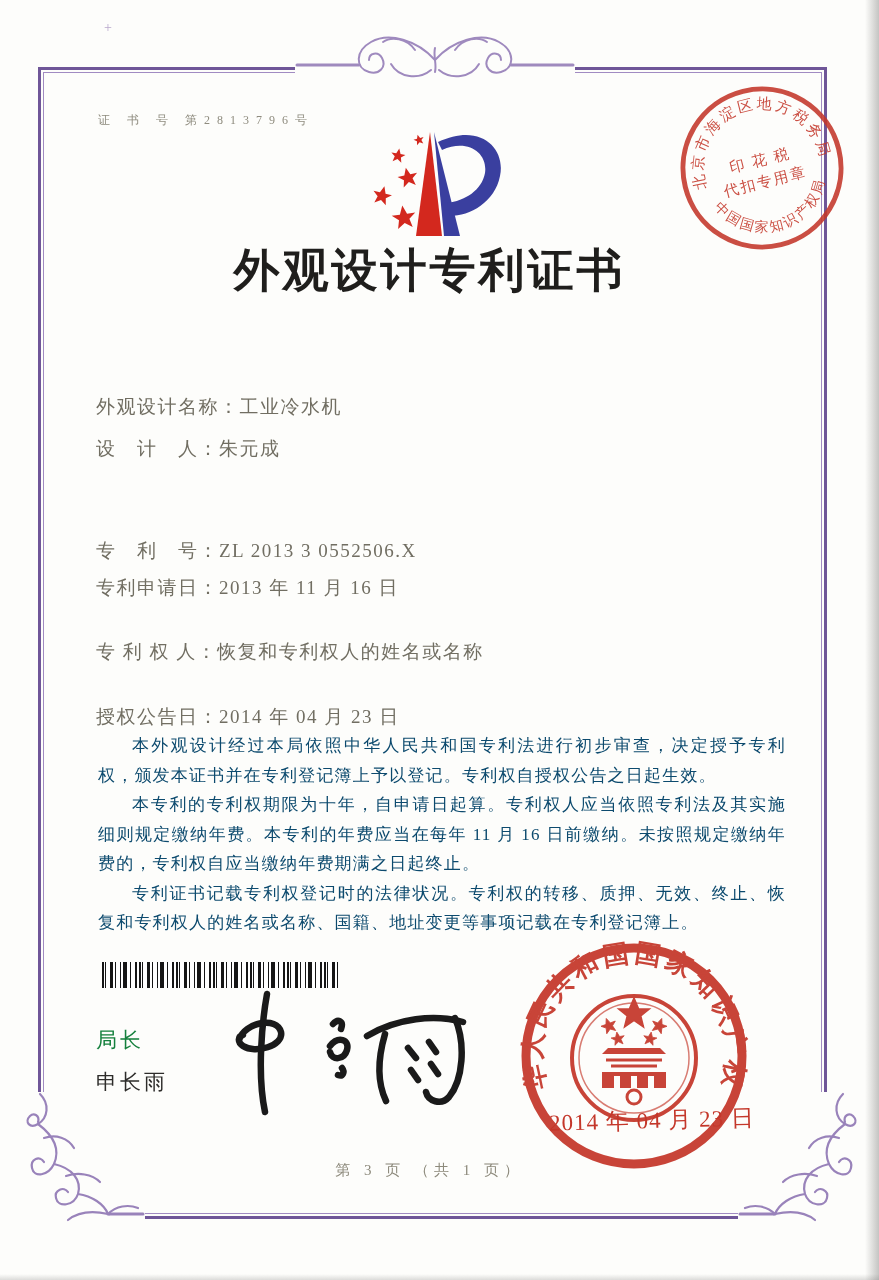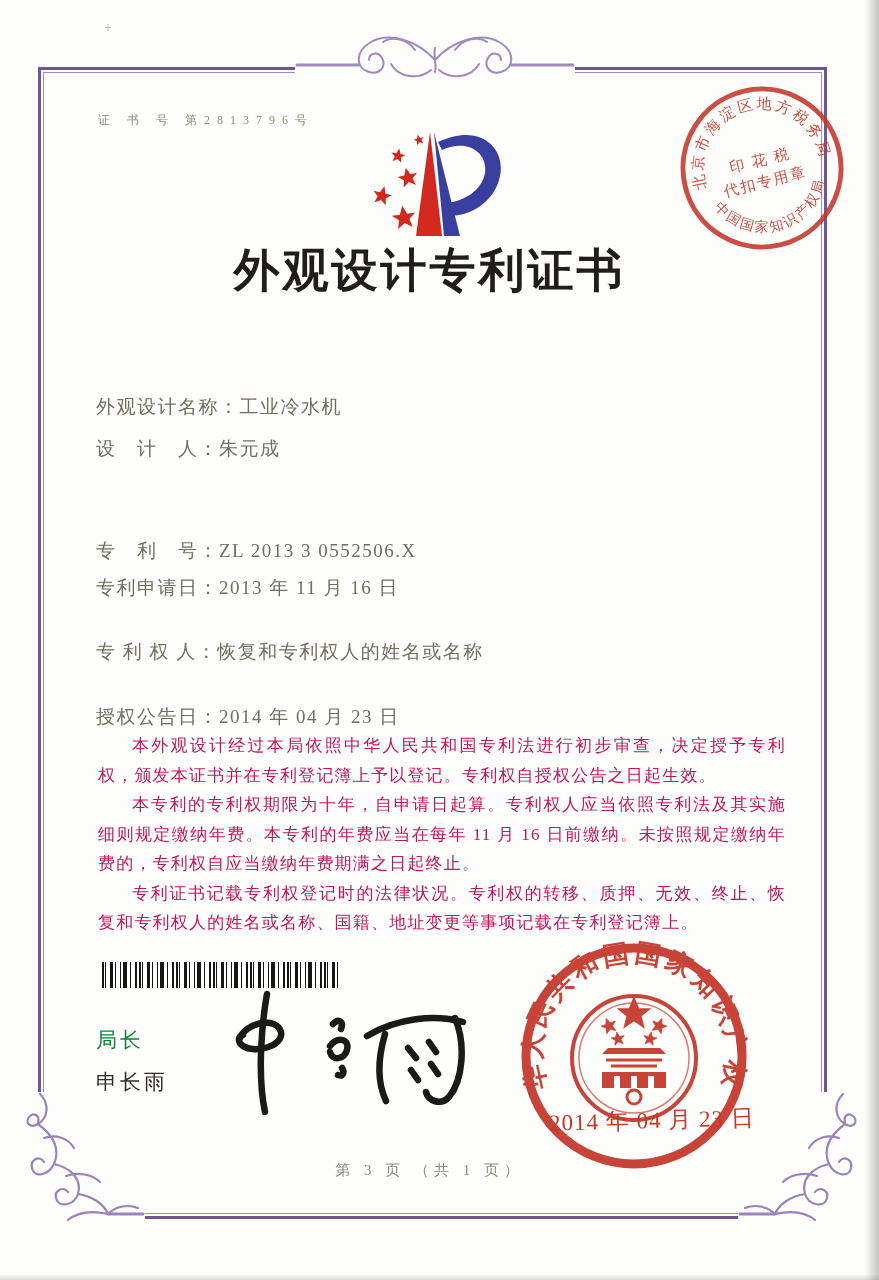--- a/index.html
+++ b/index.html
@@ -38,21 +38,21 @@
   .title{
     position:absolute;left:38px;top:240px;width:783px;text-align:center;
     font-size:46px;font-weight:bold;color:#1f1e1c;letter-spacing:3px;
   }
   .field{
     position:absolute;left:96px;font-size:19px;color:#716e62;
     letter-spacing:1.5px;white-space:pre;
   }
   .paragraphs{
     position:absolute;left:98px;top:731px;width:688px;
-    font-size:17px;line-height:29.5px;color:#be185d;
+    font-size:17px;line-height:29.5px;color:#0c4a6e;
     text-align:justify;letter-spacing:1.2px;
   }
   .paragraphs p{margin:0;text-indent:2em;}
   .barcode{
     position:absolute;left:102px;top:962px;width:236px;height:26px;
     background:repeating-linear-gradient(90deg,
       #161616 0 2px,#fff 2px 3px,#161616 3px 4px,#fff 4px 8px,
       #161616 8px 11px,#fff 11px 13px,#161616 13px 14px,#fff 14px 18px,
       #161616 18px 19px,#fff 19px 21px,#161616 21px 25px,#fff 25px 28px,
       #161616 28px 29px,#fff 29px 33px,#161616 33px 35px,#fff 35px 37px);

